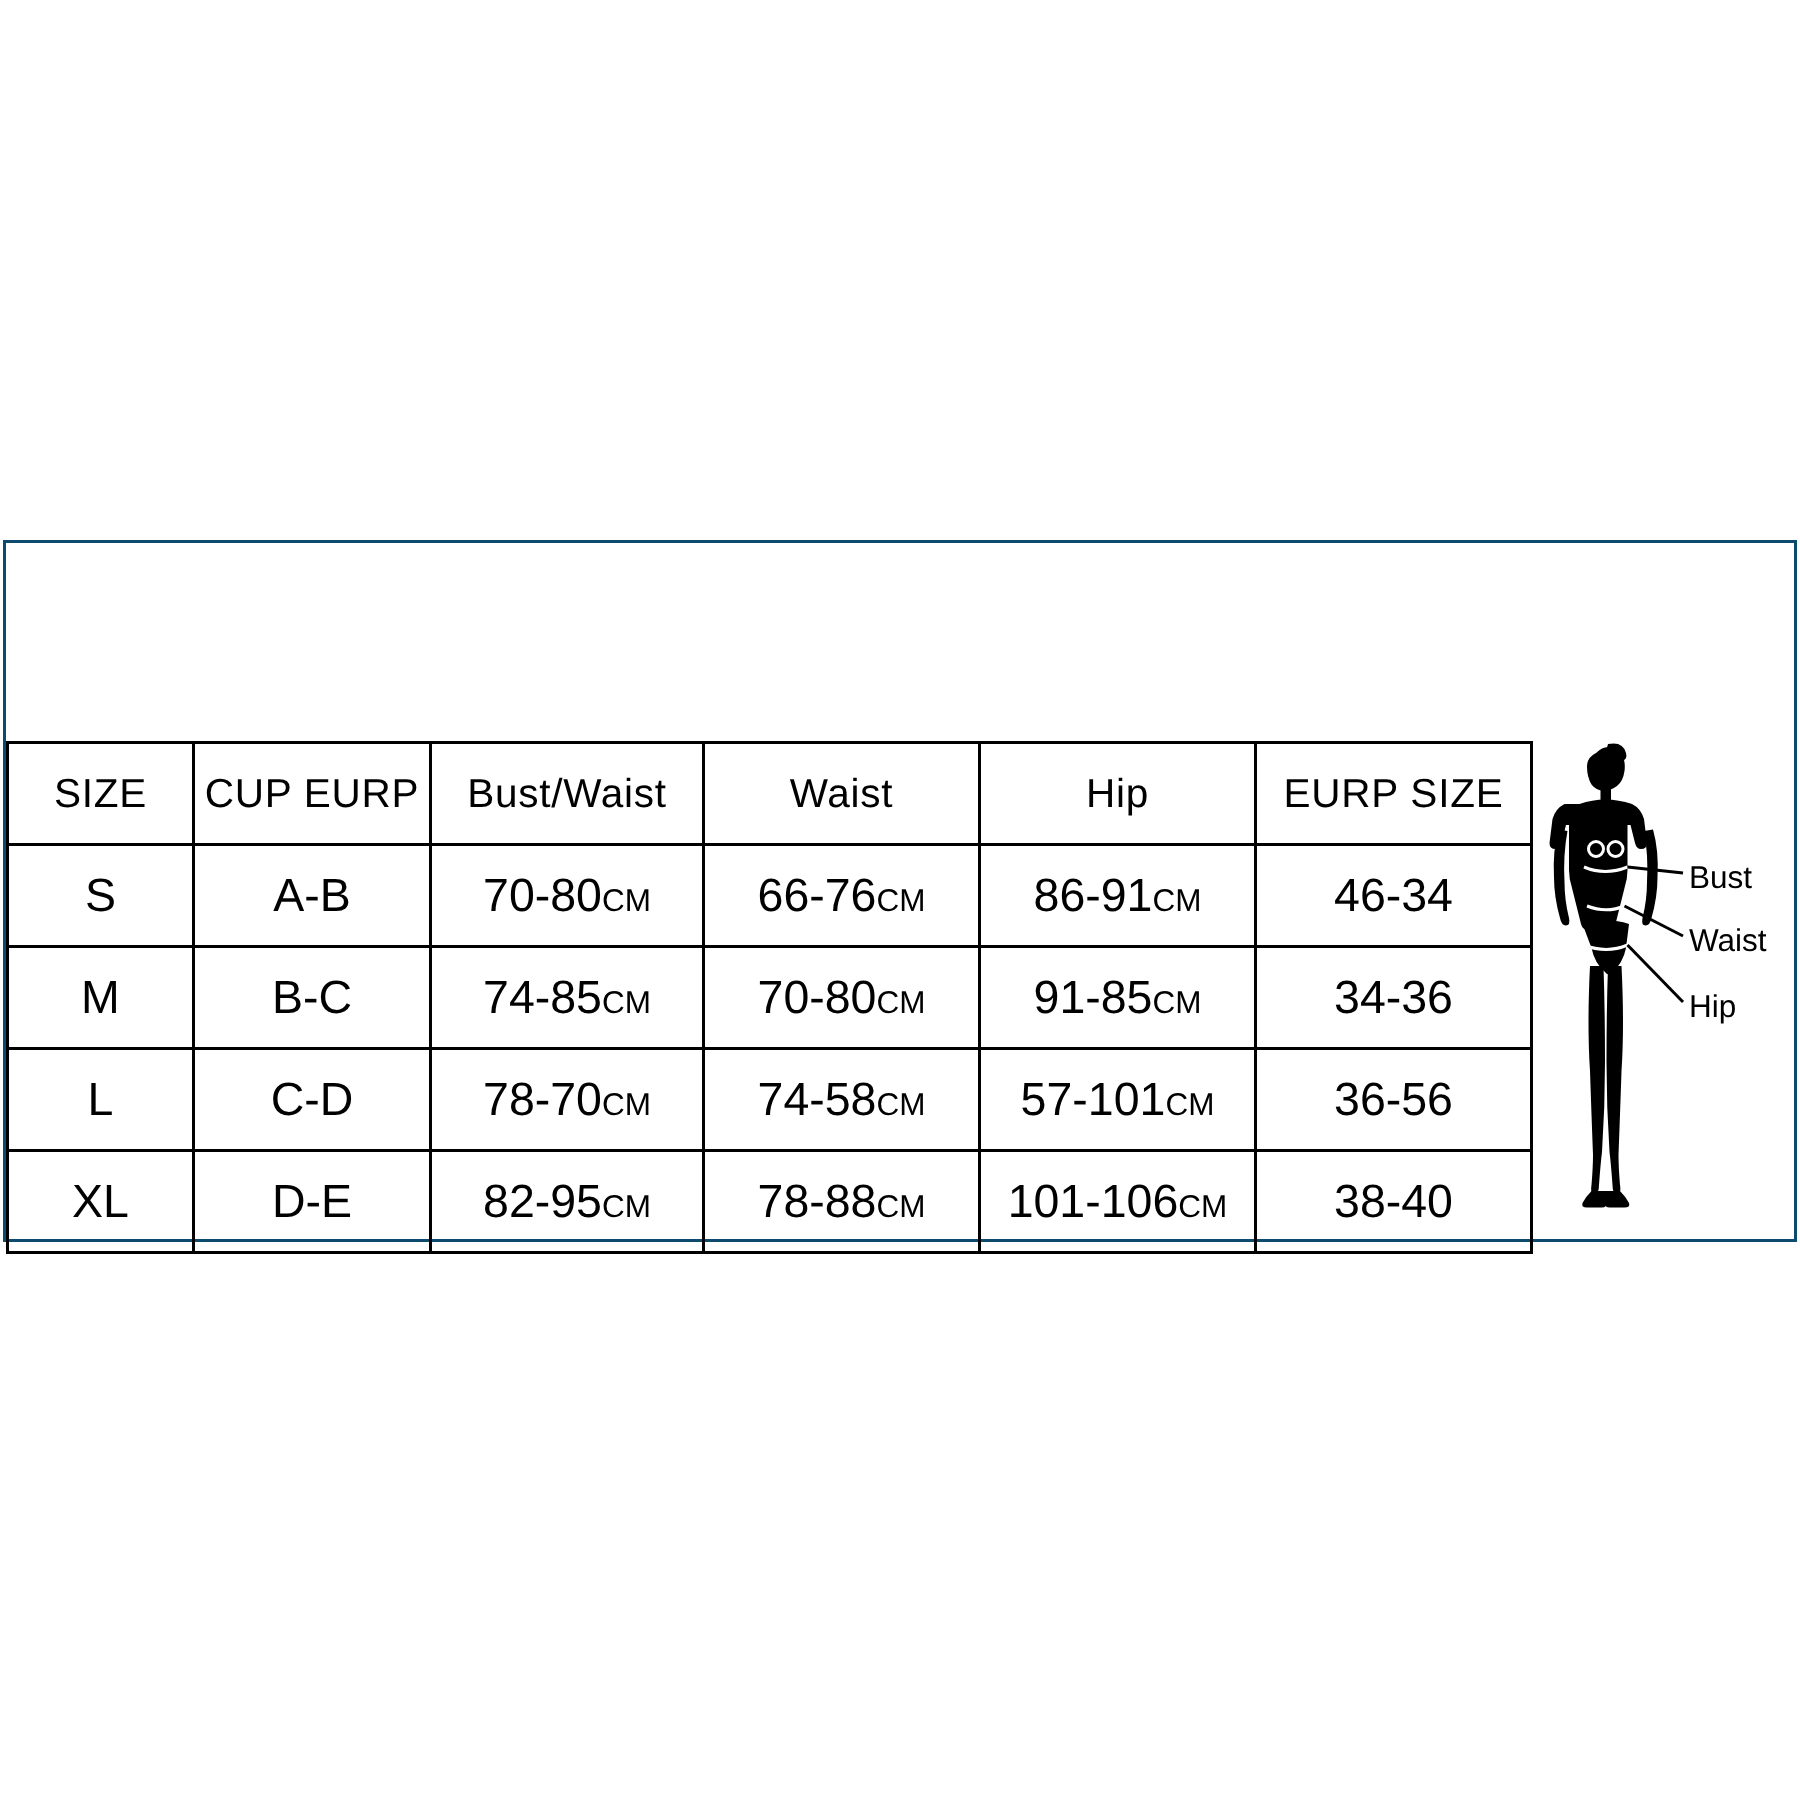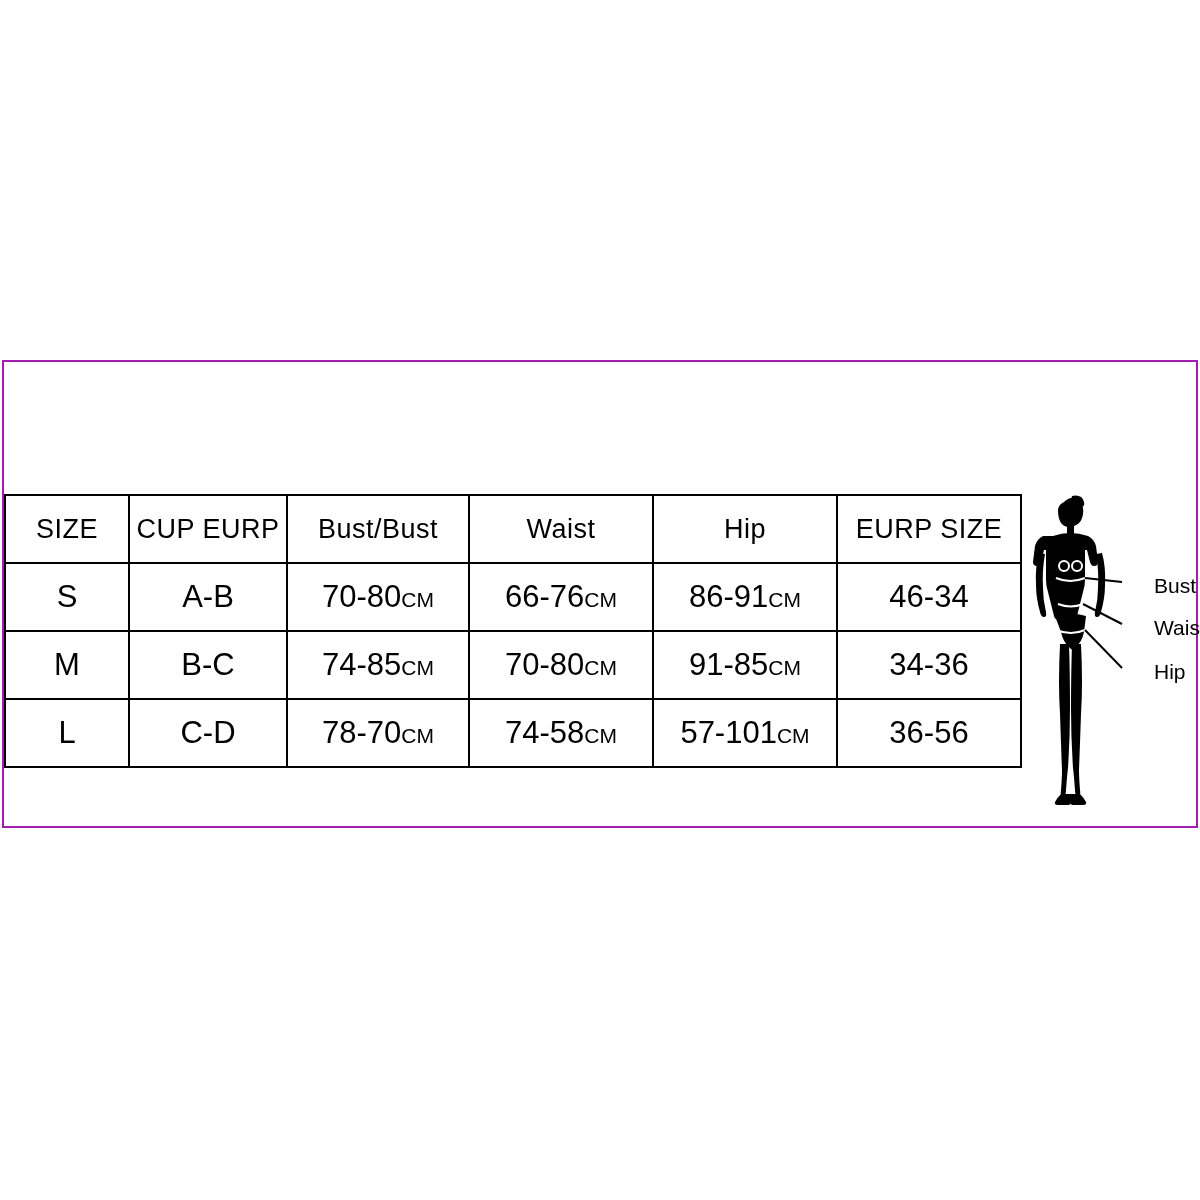--- a/index.html
+++ b/index.html
@@ -15,21 +15,21 @@
     overflow: hidden;
   }
 
   
   #chart-frame {
     position: absolute;
     left: 2px;
     top: 360px;
     width: 1196px;
     height: 468px;
-    border: 2px solid #a21caf;
+    border: 2px solid #0c4a6e;
     box-sizing: border-box;
     background: #fff;
   }
 
   
   #chart-top-band {
     position: absolute;
     left: 0;
     top: 0;
     width: 100%;
@@ -93,21 +93,20 @@
   #figure-svg {
     position: absolute;
     left: 0;
     top: 0;
   }
   .fig-label {
     position: absolute;
     font-size: 21px;
     color: #000;
     white-space: nowrap;
-    margin-left: 28px;
   }
   #label-bust  { left: 106px; top: 80px; }
   #label-waist { left: 106px; top: 122px; }
   #label-hip   { left: 106px; top: 166px; }
 </style>
 </head>
 <body>
 
 <div id="chart-frame">
 
@@ -121,21 +120,21 @@
         <col class="c-cup">
         <col class="c-bust">
         <col class="c-waist">
         <col class="c-hip">
         <col class="c-eur">
       </colgroup>
       <thead>
         <tr>
           <td>SIZE</td>
           <td>CUP EURP</td>
-          <td>Bust/Bust</td>
+          <td>Bust/Waist</td>
           <td>Waist</td>
           <td>Hip</td>
           <td>EURP SIZE</td>
         </tr>
       </thead>
       <tbody>
         <tr>
           <td>S</td>
           <td>A-B</td>
           <td><span>70-80</span><span class="unit">CM</span></td>
@@ -152,20 +151,28 @@
           <td>34-36</td>
         </tr>
         <tr>
           <td>L</td>
           <td>C-D</td>
           <td><span>78-70</span><span class="unit">CM</span></td>
           <td><span>74-58</span><span class="unit">CM</span></td>
           <td><span>57-101</span><span class="unit">CM</span></td>
           <td>36-56</td>
         </tr>
+        <tr>
+          <td>XL</td>
+          <td>D-E</td>
+          <td><span>82-95</span><span class="unit">CM</span></td>
+          <td><span>78-88</span><span class="unit">CM</span></td>
+          <td><span>101-106</span><span class="unit">CM</span></td>
+          <td>38-40</td>
+        </tr>
       </tbody>
     </table>
 
     <div id="figure-area">
       <svg id="figure-svg" width="180" height="334" viewBox="0 0 180 334">
 
         <path d="M44 8 q8 -8 16 0 q4 4 3 12 q-1 7 -5 10 q-4 3 -9 3 q-5 0 -8 -4 q-3 -5 -3 -12 q0 -6 6 -9 z" fill="#000"></path>
         <path d="M52 2 q10 -2 12 6 q1 4 -2 5 q-6 -6 -12 -4 z" fill="#000"></path>
 
         <rect x="47" y="32" width="7" height="8" fill="#000"></rect>

